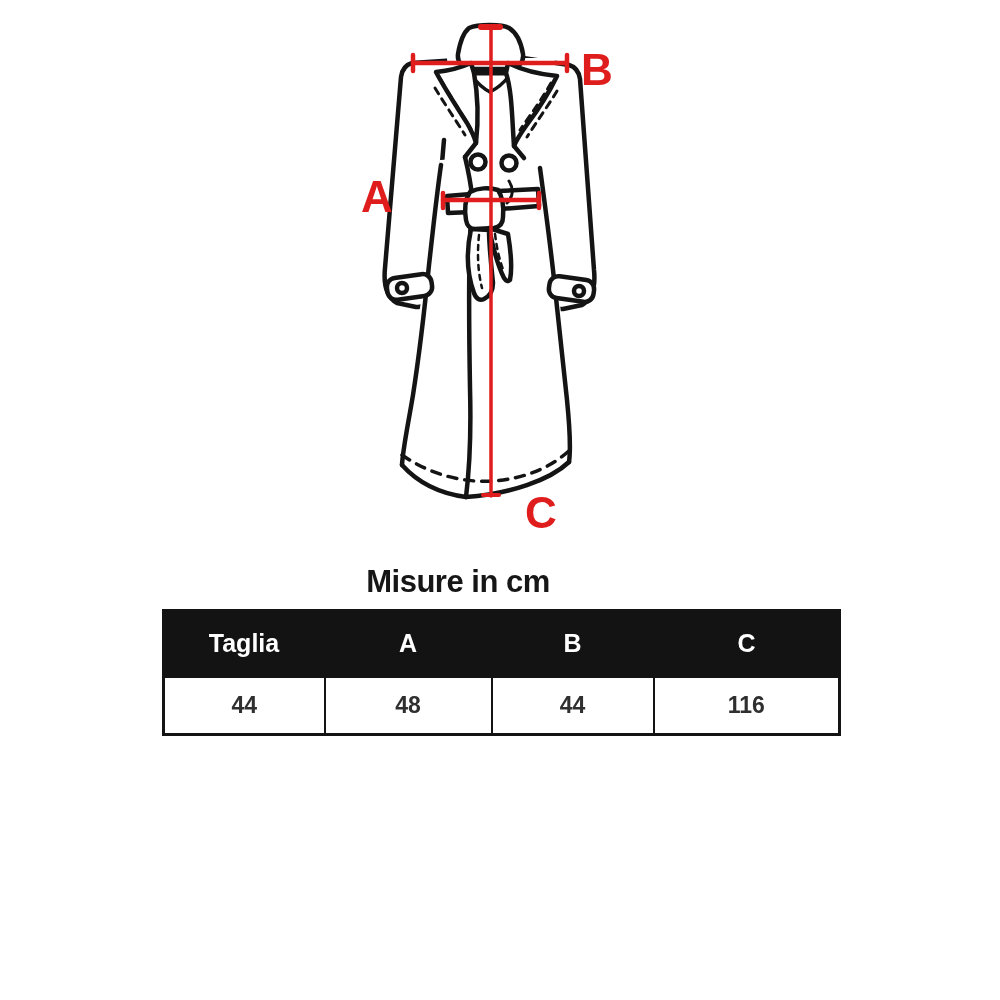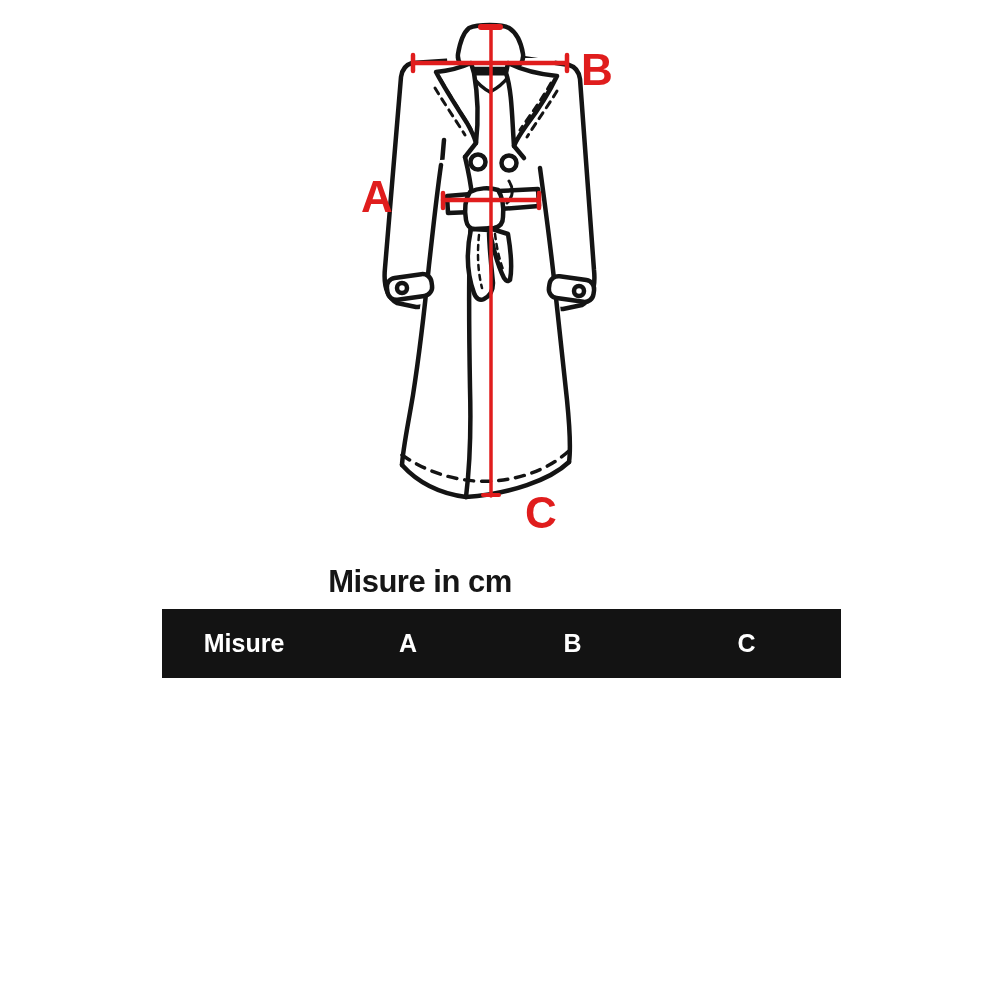--- a/index.html
+++ b/index.html
@@ -15,20 +15,21 @@
     font-family:"Liberation Sans",sans-serif;
     font-weight:bold;
     font-size:44px;
     fill:#e01d1d;
   }
   .chart-title{
     position:absolute;top:564px;left:0;width:840px;
     text-align:center;
     font-weight:bold;font-size:31px;color:#161616;
     letter-spacing:-0.5px;
+    padding-left:38px;
   }
   .size-table{
     position:absolute;left:162px;top:609px;width:676px;
     border-collapse:collapse;table-layout:fixed;
     border:3px solid #141414;
     font-weight:bold;
   }
   .size-table th{
     background:#131313;color:#ffffff;
     height:61px;font-size:25px;font-weight:bold;
@@ -135,23 +136,29 @@
 
   <table class="size-table">
     <colgroup>
       <col style="width:161px">
         <col style="width:167px">
         <col style="width:162px">
         <col style="width:186px">
     </colgroup>
     <thead>
       <tr>
-        <th>Misure</th>
+        <th>Taglia</th>
         <th>A</th>
         <th>B</th>
         <th>C</th>
       </tr>
     </thead>
     <tbody>
+      <tr>
+        <td>44</td>
+        <td>48</td>
+        <td>44</td>
+        <td>116</td>
+      </tr>
     </tbody>
   </table>
 
 </div>
 
 </body></html>

